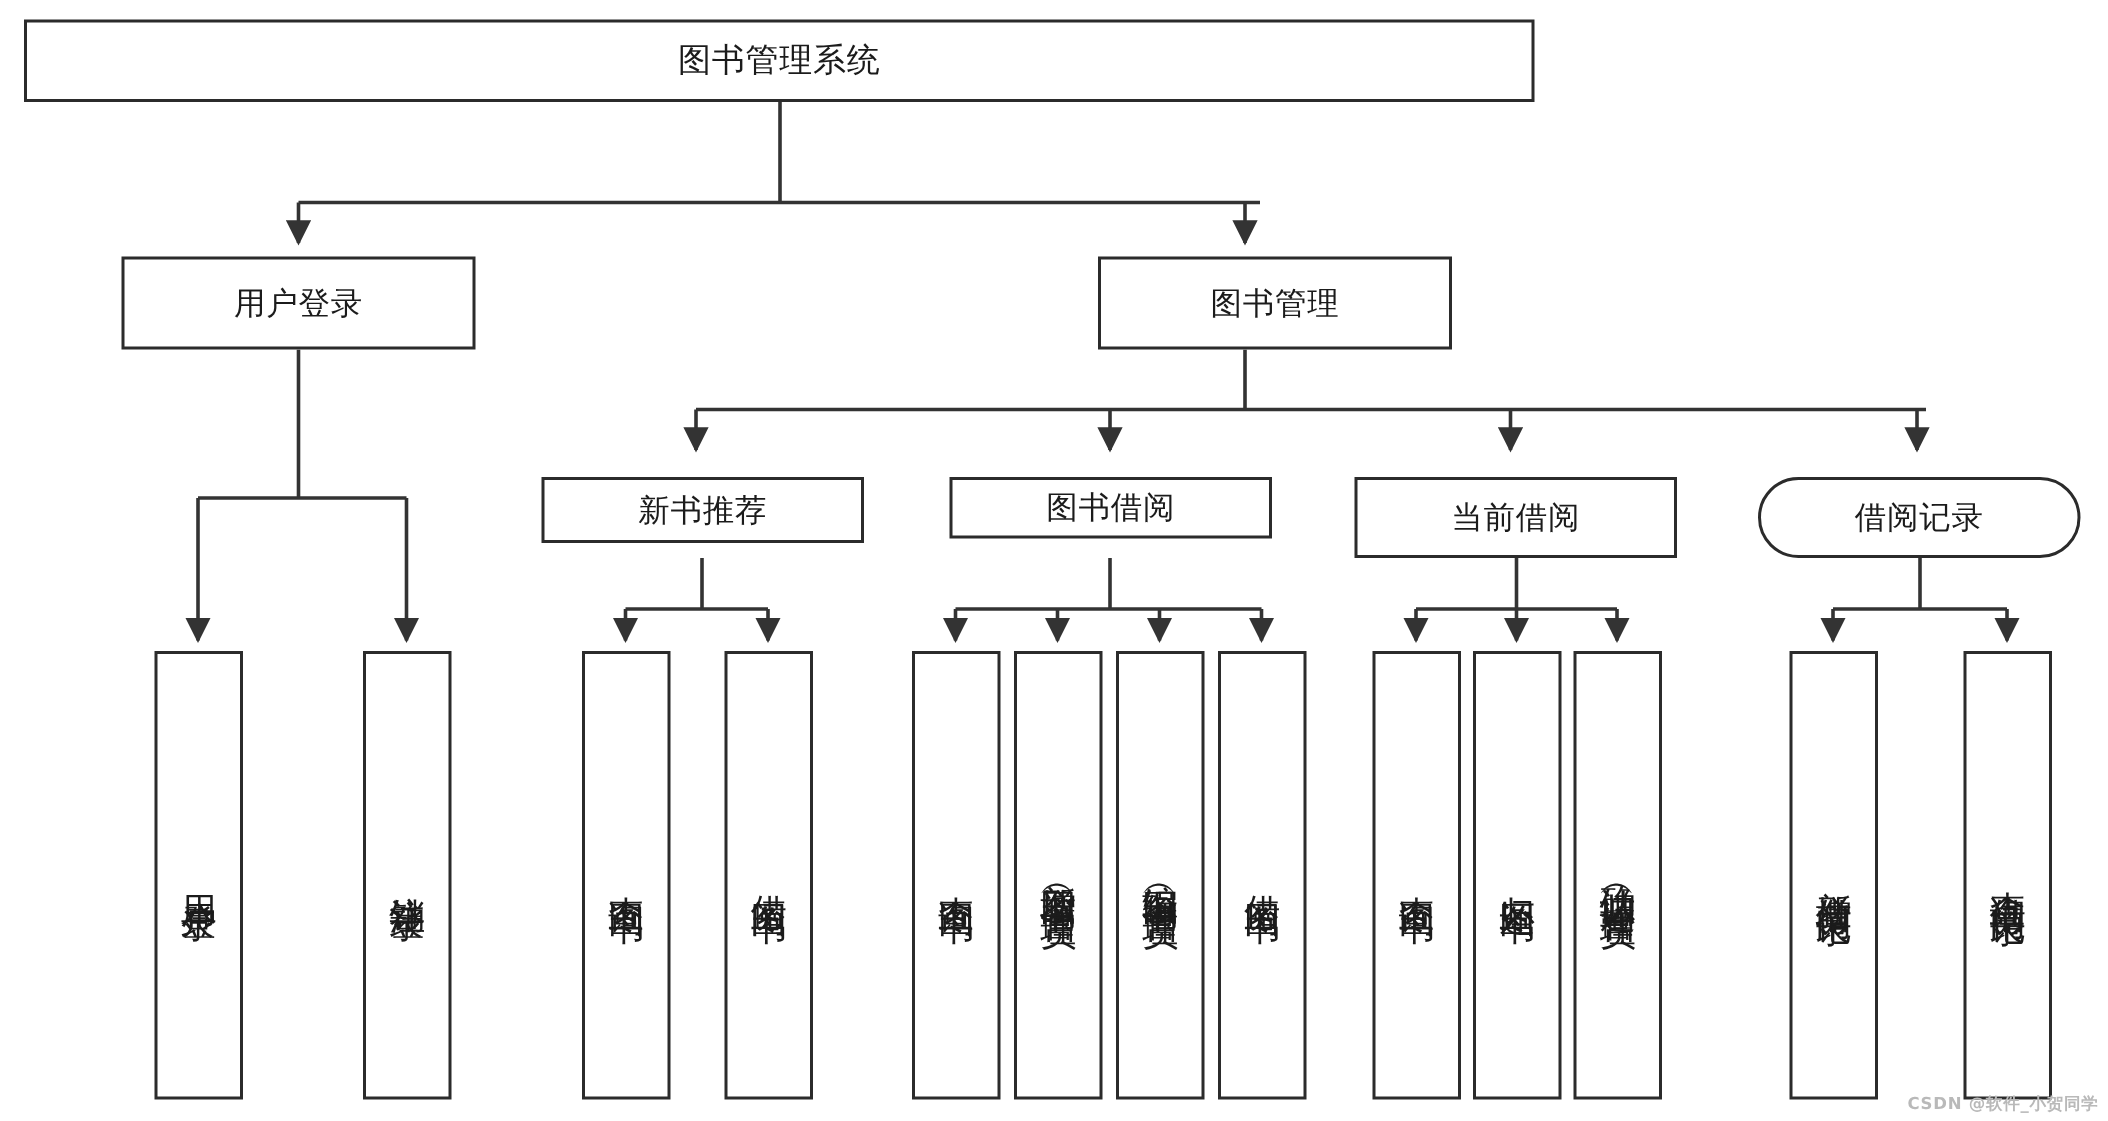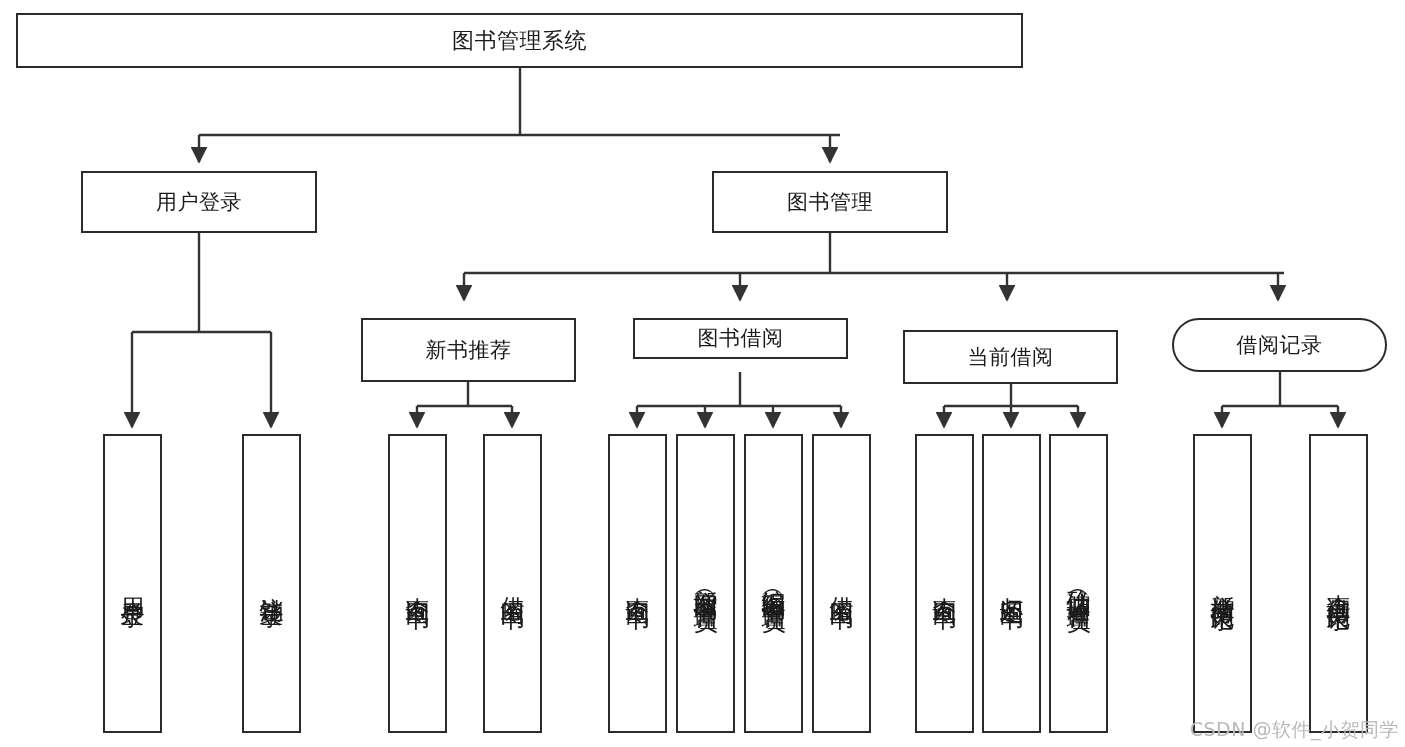--- a/index.html
+++ b/index.html
@@ -60,24 +60,25 @@
     text-orientation: upright;
     font-size: 24px;
     line-height: 1.0;
     letter-spacing: 3px;
     white-space: nowrap;
   }
   .watermark {
     position: absolute;
     right: 6px;
     bottom: 4px;
-    font-size: 19px;
+    font-size: 11px;
     color: #b9b9b9;
     white-space: nowrap;
     letter-spacing: 0.5px;
+    font-weight: bold;
   }
 </style>
 </head>
 <body>
 
 <div id="canvas">
 
   <svg id="wires" viewBox="0 0 1405 747" xmlns="http://www.w3.org/2000/svg">
     <defs>
       <marker id="arrow" viewBox="0 0 10 10" refX="9" refY="5" markerWidth="7" markerHeight="7" orient="auto-start-reverse">
@@ -129,31 +130,31 @@
     </g>
   </svg>
 
   <div class="node horiz root" style="left:16px; top:13px; width:1007px; height:55px;">
     <span class="lbl">图书管理系统</span>
   </div>
 
   <div class="node horiz" style="left:81px; top:171px; width:236px; height:62px;">
     <span class="lbl">用户登录</span>
   </div>
-  <div class="node horiz" style="left:712px; top:171px; width:236px; height:62px;">
+  <div class="node horiz" style="left:732px; top:171px; width:236px; height:62px;">
     <span class="lbl">图书管理</span>
   </div>
 
-  <div class="node horiz" style="left:361px; top:318px; width:215px; height:64px;">
+  <div class="node horiz" style="left:361px; top:318px; width:215px; height:44px;">
     <span class="lbl">新书推荐</span>
   </div>
   <div class="node horiz" style="left:633px; top:318px; width:215px; height:41px;">
     <span class="lbl">图书借阅</span>
   </div>
-  <div class="node horiz" style="left:903px; top:318px; width:215px; height:54px;margin-top:12px;">
+  <div class="node horiz" style="left:903px; top:318px; width:215px; height:54px;">
     <span class="lbl">当前借阅</span>
   </div>
   <div class="node horiz" style="left:1172px; top:318px; width:215px; height:54px;border-radius:27px;">
     <span class="lbl">借阅记录</span>
   </div>
 
   <div class="node vert" style="left:103px; top:434px; width:59px; height:299px;">
     <span class="lbl">用户登录</span>
   </div>
   <div class="node vert" style="left:242px; top:434px; width:59px; height:299px;">

